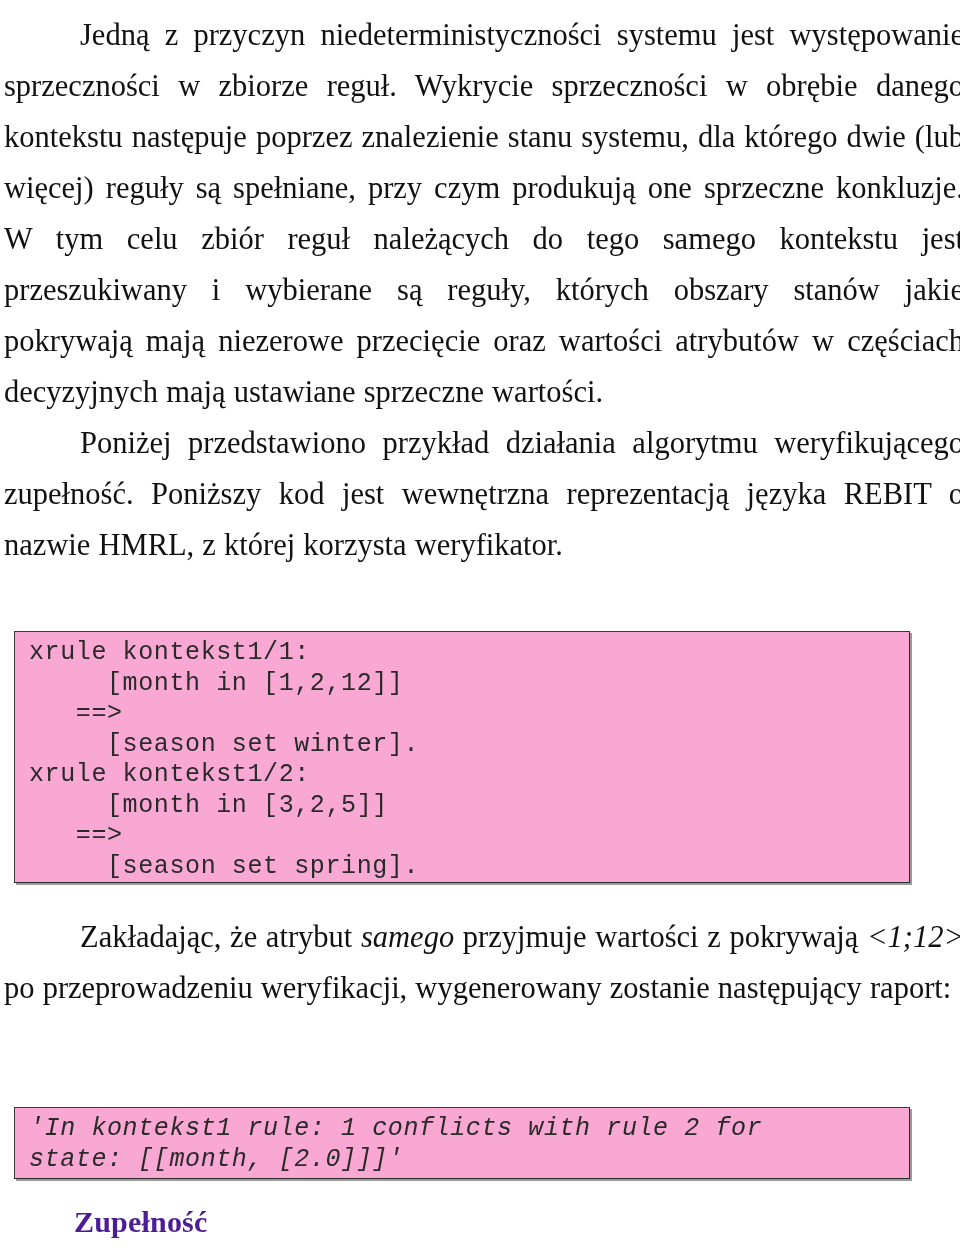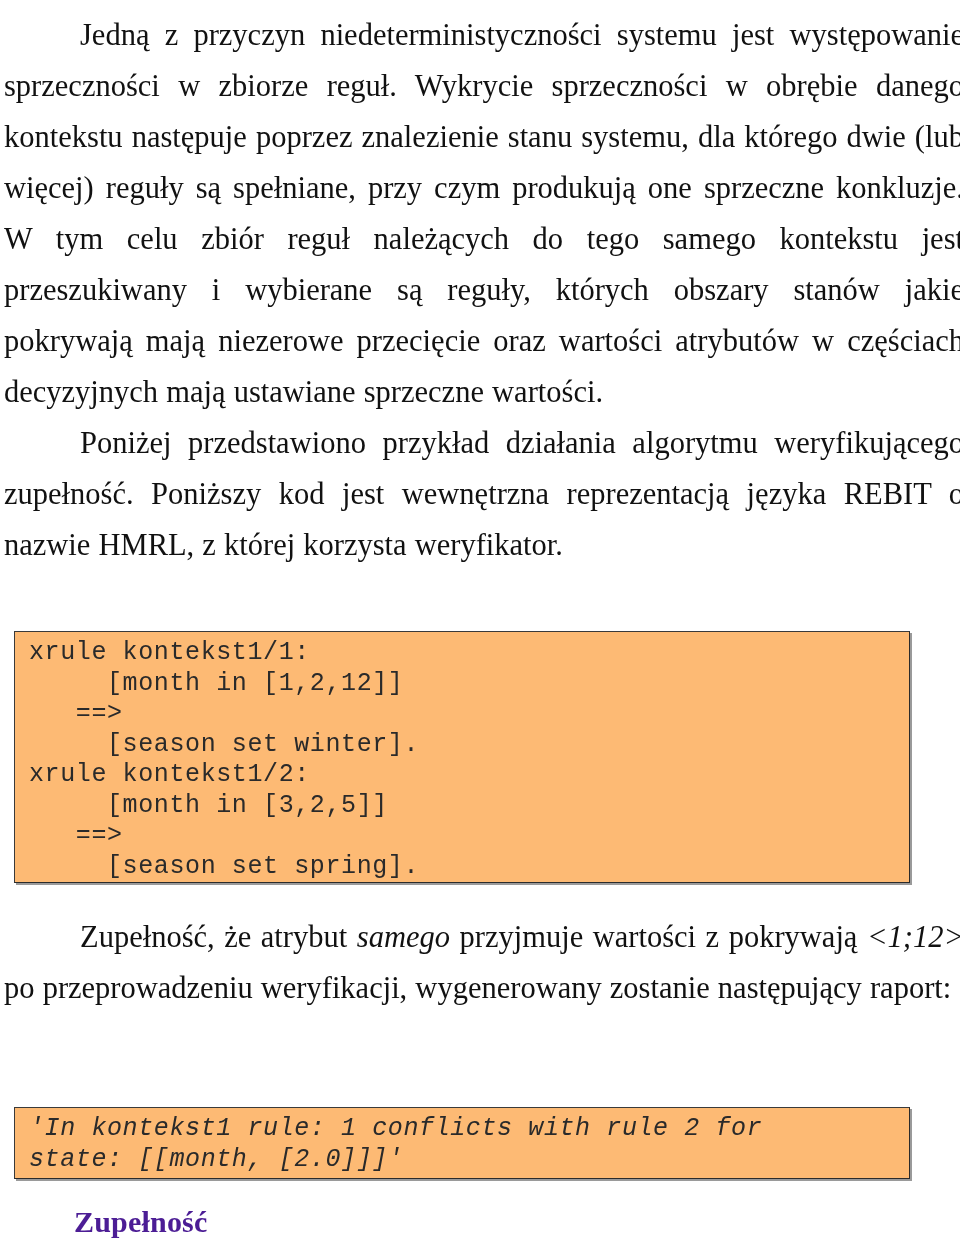--- a/index.html
+++ b/index.html
@@ -44,21 +44,21 @@
   .p3 { position: absolute; left: 0px;  top: 908px; width: 960px; }
 
   em.it {
     font-style: italic;
   }
 
   
   .code-block {
     position: absolute;
     box-sizing: border-box;
-    background: #fdba74;
+    background: #f9a8d4;
     border: 1px solid #3a3a3a;
     border-right-color: #2b2b2b;
     border-bottom-color: #2b2b2b;
     box-shadow: 2px 2px 0 0 #9a9a9a;
     padding: 6px 0 6px 14px;
     overflow: hidden;
   }
   .code-block pre {
     margin: 0;
     padding: 0;
@@ -99,21 +99,21 @@
     <pre>xrule kontekst1/1:
      [month in [1,2,12]]
    ==&gt;
      [season set winter].
 xrule kontekst1/2:
      [month in [3,2,5]]
    ==&gt;
      [season set spring].</pre>
   </div>
 
-  <p class="para indent-first p3"><span>Zupełność, że atrybut </span><em class="it">samego</em><span> przyjmuje wartości z pokrywają </span><em class="it">&lt;1;12&gt;</em><span> po przeprowadzeniu weryfikacji, wygenerowany zostanie następujący raport:</span></p>
+  <p class="para indent-first p3"><span>Zakładając, że atrybut </span><em class="it">samego</em><span> przyjmuje wartości z pokrywają </span><em class="it">&lt;1;12&gt;</em><span> po przeprowadzeniu weryfikacji, wygenerowany zostanie następujący raport:</span></p>
 
   <div class="code-block" id="code-report">
     <pre>'In kontekst1 rule: 1 conflicts with rule 2 for
 state: [[month, [2.0]]]'</pre>
   </div>
 
   <div class="heading">Zupełność</div>
 
 </div>
 

